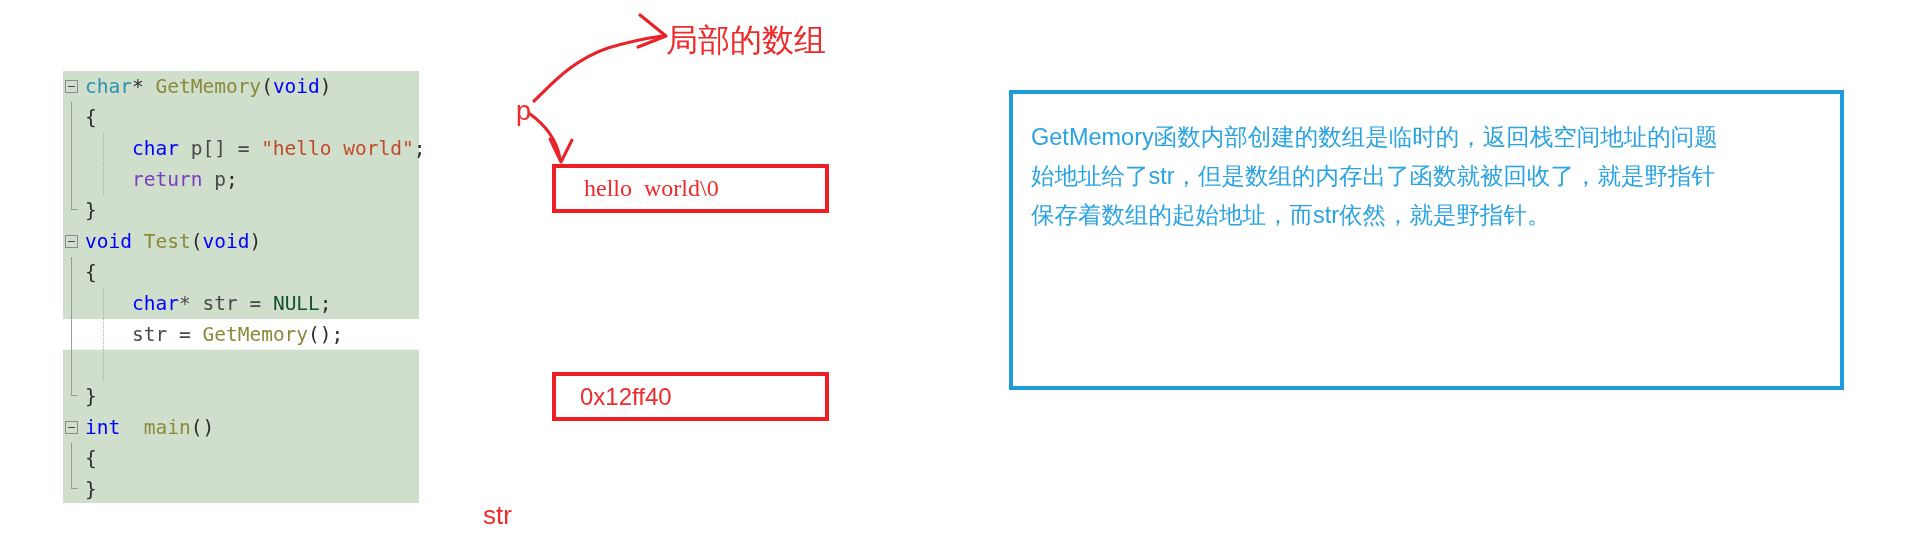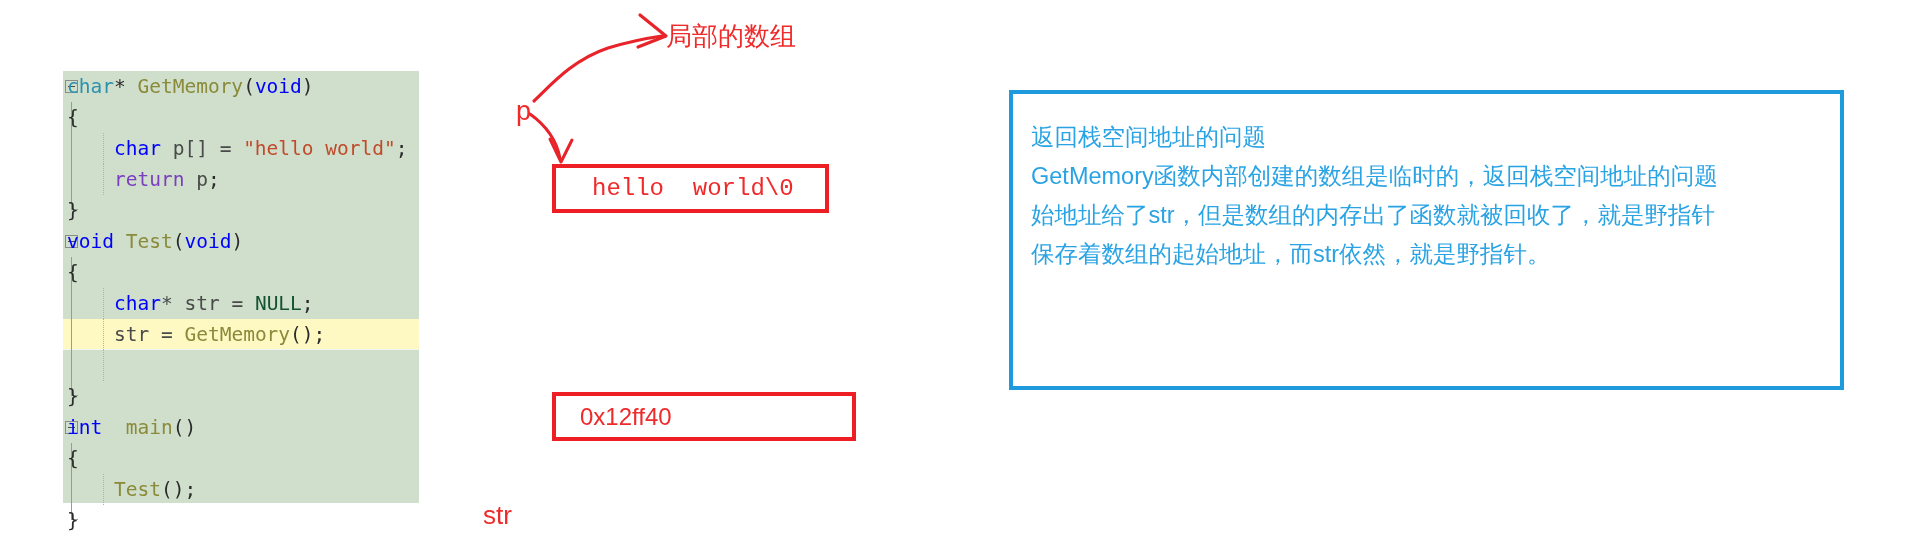--- a/index.html
+++ b/index.html
@@ -29,21 +29,21 @@
     position: relative;
     height: 31px;
     line-height: 31px;
     font-family: "DejaVu Sans Mono", monospace;
     font-size: 19.5px;
     white-space: pre;
     color: #2b2b2b;
     padding-left: 4px;
   }
   .code-line.highlight {
-    background: #fef9c3;
+    background: #ffffff;
     box-shadow: 0 -1px 0 #f2f5f0 inset;
   }
   
   .gutter {
     position: absolute;
     left: 0px;
     top: 0px;
     width: 22px;
     height: 31px;
   }
@@ -89,20 +89,21 @@
   .indentline {
     position: absolute;
     left: 40px;
     top: 0;
     width: 1px;
     height: 31px;
     border-left: 1px dotted #a9b5a5;
   }
   .code-text {
     position: relative;
+    margin-left: 18px;
     text-align: center;
   }
 
   
   .kw      { color: #0000ff; }
   .kw2     { color: #7b3ec0; }
   .type    { color: #2b91af; }
   .fn      { color: #8a8a3a; }
   .str     { color: #c14a2b; }
   .macro   { color: #14532d; }
@@ -128,21 +129,21 @@
   }
   .red-label {
     position: absolute;
     color: #e8232a;
     font-family: "Liberation Sans", sans-serif;
     white-space: nowrap;
   }
   #label-local-array {
     left: 186px;
     top: 19px;
-    font-size: 26px;
+    font-size: 32px;
     color: #ee2a2a;
   }
   #label-p {
     left: 36px;
     top: 96px;
     font-size: 27px;
     color: #ee2a2a;
   }
   .red-box {
     position: absolute;
@@ -152,36 +153,36 @@
     display: flex;
     align-items: center;
   }
   #box-hello {
     left: 72px;
     top: 164px;
     width: 277px;
     height: 49px;
   }
   #box-hello .box-text {
-    margin-left: 36px;
+    margin-left: 28px;
     font-size: 24px;
     color: #ee2a2a;
-    font-family: Liberation Mono, monospace;
+    font-family: Liberation Serif, serif;
     white-space: pre;
   }
   #label-address-note {
     left: 67px;
     top: 238px;
     font-size: 23px;
     color: #ee2a2a;
   }
   #box-addr {
     left: 72px;
-    top: 392px;
-    width: 304px;
+    top: 372px;
+    width: 277px;
     height: 49px;
   }
   #box-addr .box-text {
     margin-left: 24px;
     font-size: 24px;
     color: #ee2a2a;
     font-family: "Liberation Sans", sans-serif;
   }
   #label-str {
     left: 3px;
@@ -220,21 +221,20 @@
     <div class="code-line"><div class="gutter"><span class="vline"></span></div><span class="indentline"></span><span class="code-text"><span class="plain">    </span><span class="kw2">return</span><span class="ident"> p</span><span class="plain">;</span></span></div>
     <div class="code-line"><div class="gutter"><span class="vline end"></span></div><span class="code-text"><span class="plain">}</span></span></div>
     <div class="code-line"><div class="gutter"><span class="collapse-box"></span></div><span class="code-text"><span class="kw">void</span><span class="plain"> </span><span class="fn">Test</span><span class="plain">(</span><span class="kw">void</span><span class="plain">)</span></span></div>
     <div class="code-line"><div class="gutter"><span class="vline"></span></div><span class="code-text"><span class="plain">{</span></span></div>
     <div class="code-line"><div class="gutter"><span class="vline"></span></div><span class="indentline"></span><span class="code-text"><span class="plain">    </span><span class="kw">char</span><span class="ident">* </span><span class="ident">str</span><span class="ident"> = </span><span class="macro">NULL</span><span class="plain">;</span></span></div>
     <div class="code-line highlight"><div class="gutter"><span class="vline"></span></div><span class="indentline"></span><span class="code-text"><span class="plain">    </span><span class="ident">str</span><span class="ident"> = </span><span class="fn">GetMemory</span><span class="plain">();</span></span></div>
     <div class="code-line"><div class="gutter"><span class="vline"></span></div><span class="indentline"></span></div>
     <div class="code-line"><div class="gutter"><span class="vline end"></span></div><span class="code-text"><span class="plain">}</span></span></div>
     <div class="code-line"><div class="gutter"><span class="collapse-box"></span></div><span class="code-text"><span class="kw">int</span><span class="plain">  </span><span class="fn">main</span><span class="plain">()</span></span></div>
     <div class="code-line"><div class="gutter"><span class="vline"></span></div><span class="code-text"><span class="plain">{</span></span></div>
-    <div class="code-line"><div class="gutter"><span class="vline"></span></div><span class="indentline"></span><span class="code-text"><span class="plain">    </span><span class="fn">Test</span><span class="plain">();</span></span></div>
     <div class="code-line"><div class="gutter"><span class="vline end"></span></div><span class="code-text"><span class="plain">}</span></span></div>
   </div>
 
 <div id="diagram">
 
   <svg id="annot-svg" viewBox="0 0 420 560" xmlns="http://www.w3.org/2000/svg">
 
     <path d="M 54 101 C 70 86, 92 60, 128 48 C 148 42, 168 38, 182 36" stroke="#e8232a" stroke-width="3.2" fill="none" stroke-linecap="round"></path>
     <path d="M 160 15 L 186 36 L 158 47" stroke="#e8232a" stroke-width="3.2" fill="none" stroke-linecap="round" stroke-linejoin="round"></path>
 
@@ -252,17 +252,16 @@
 
 
   <div class="red-box" id="box-addr">
     <span class="box-text">0x12ff40</span>
   </div>
 
   <div class="red-label" id="label-str">str</div>
 </div>
 
 <div id="blue-note">
-  <div class="blue-line">返回栈空间地址的问题</div>
   <div class="blue-line">GetMemory函数内部创建的数组是临时的，返回栈空间地址的问题</div>
   <div class="blue-line">始地址给了str，但是数组的内存出了函数就被回收了，就是野指针</div>
   <div class="blue-line">保存着数组的起始地址，而str依然，就是野指针。</div>
 </div>
 
 </body></html>

